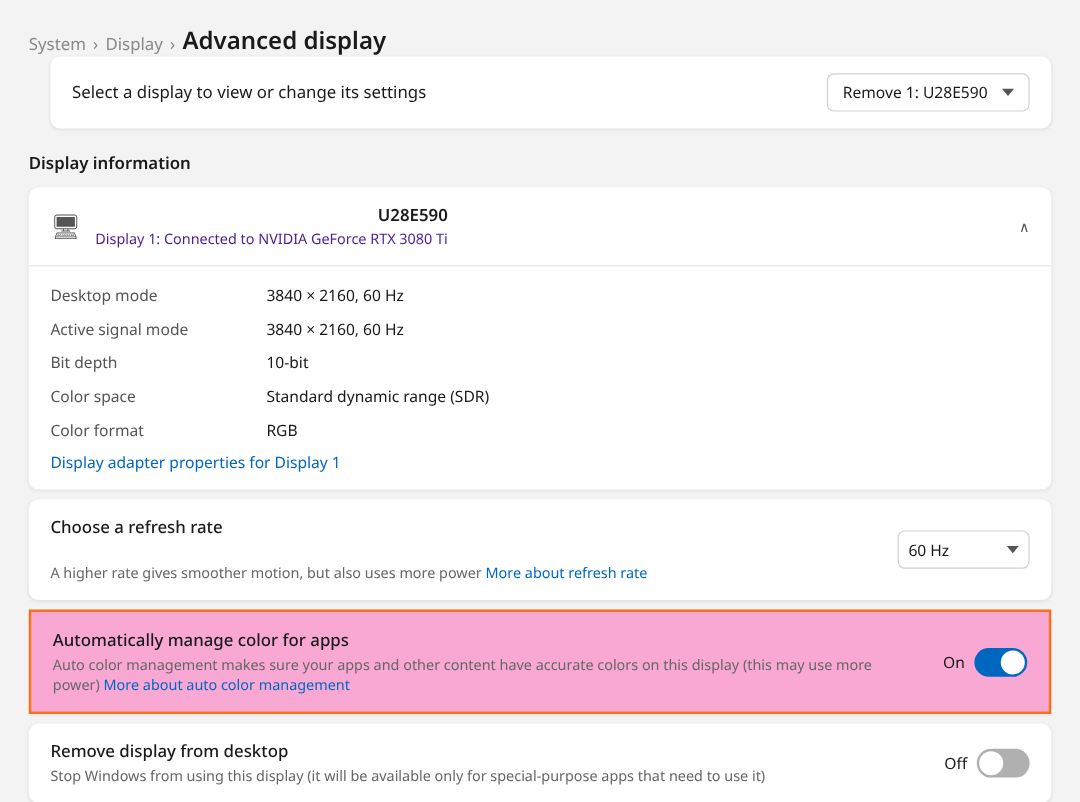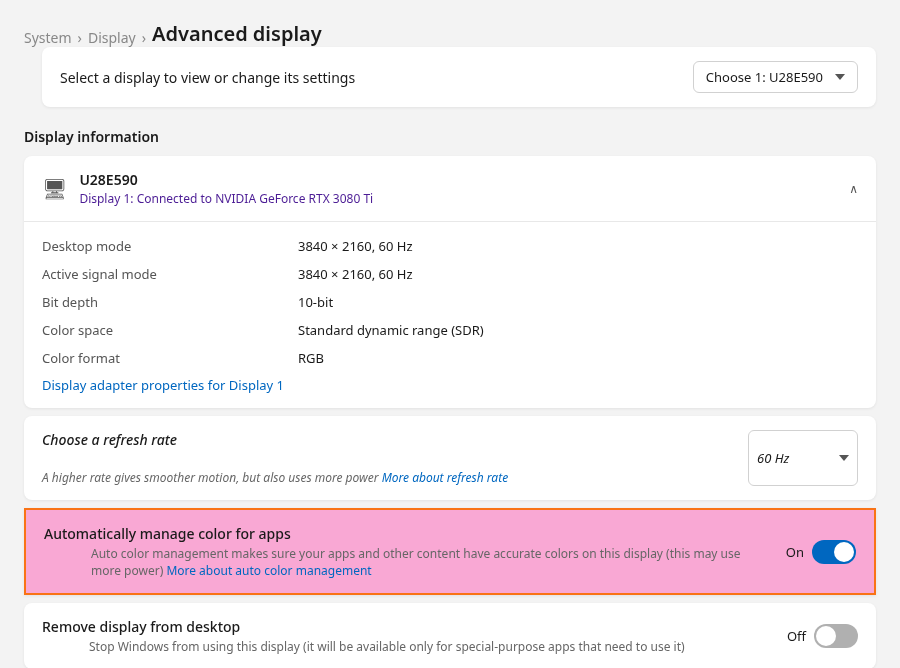--- a/index.html
+++ b/index.html
@@ -88,48 +88,47 @@
       gap: 12px;
     }
     .monitor-icon {
       color: #555;
       font-size: 20px;
     }
     .display-name {
       font-size: 14px;
       font-weight: 600;
       color: #1a1a1a;
+      text-align: right;
     }
     .display-subtitle {
       font-size: 12px;
       color: #4c1d95;
       margin-top: 1px;
     }
     .chevron-up {
       color: #555;
       font-size: 12px;
     }
     .info-table {
       padding: 10px 18px 14px 18px;
     }
     .info-row {
       display: flex;
       padding: 5px 0;
-      gap: 40px;
     }
     .info-label {
       width: 180px;
       color: #555;
       font-size: 13px;
       flex-shrink: 0;
     }
     .info-value {
       color: #1a1a1a;
       font-size: 13px;
-      margin-left: 36px;
     }
     .info-link {
       color: #0067c0;
       font-size: 13px;
       text-decoration: none;
       cursor: pointer;
       display: block;
       margin-top: 4px;
     }
     .setting-row {
@@ -142,21 +141,20 @@
     .setting-row-title {
       font-size: 14px;
       font-weight: 500;
       color: #1a1a1a;
     }
     .setting-row-desc {
       font-size: 12px;
       color: #666;
       margin-top: 2px;
       max-width: 700px;
-      margin-left: 47px;
     }
     .setting-row-right {
       display: flex;
       align-items: center;
       gap: 8px;
       flex-shrink: 0;
       margin-left: 20px;
     }
     .refresh-dropdown {
       border: 1px solid #d1d1d1;
@@ -208,23 +206,23 @@
     .highlighted-card {
       border: 2px solid #f97316;
       border-radius: 0;
       margin-bottom: 8px;
       overflow: hidden;
       background: #f9a8d4;
       box-shadow: 0 1px 3px rgba(0,0,0,0.07);
     }
     .refresh-row {
       display: flex;
+      align-items: center;
       justify-content: space-between;
       padding: 14px 18px;
-      font-style: italic;
     }
     .refresh-left {}
     .refresh-title {
       font-size: 14px;
       font-weight: 500;
     }
     .refresh-desc {
       font-size: 12px;
       color: #666;
       margin-top: 20px;
@@ -253,21 +251,21 @@
     <span class="breadcrumb-item">System</span>
     <span class="breadcrumb-separator">›</span>
     <span class="breadcrumb-item">Display</span>
     <span class="breadcrumb-separator">›</span>
     <span class="breadcrumb-current">Advanced display</span>
   </div>
 
   <div class="display-selector-bar">
     <span class="display-selector-label">Select a display to view or change its settings</span>
     <div class="display-dropdown">
-      <span>Choose 1: U28E590</span>
+      <span>Remove 1: U28E590</span>
       <span class="chevron-down-icon"></span>
     </div>
   </div>
 
   <div class="section-title">Display information</div>
 
   <div class="card">
     <div class="card-header">
       <div class="card-header-left">
         <span class="monitor-icon">🖥</span>

